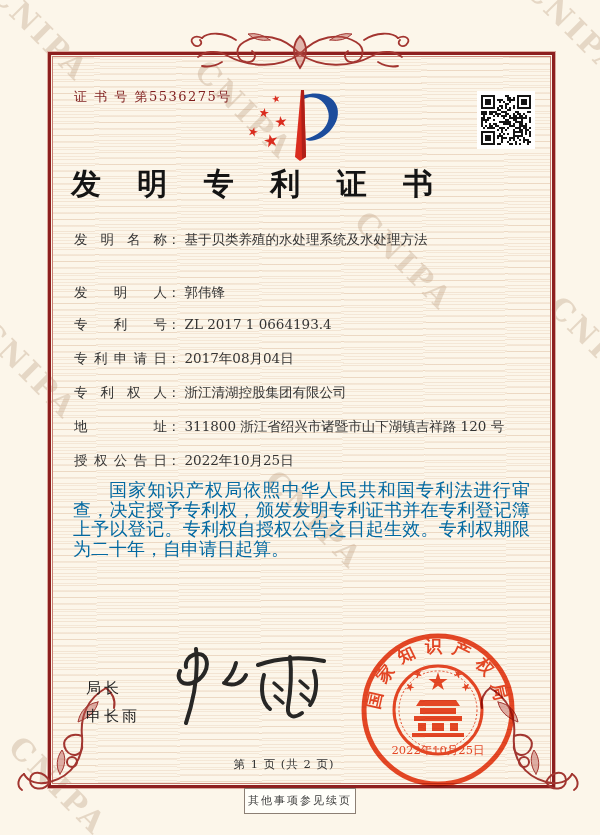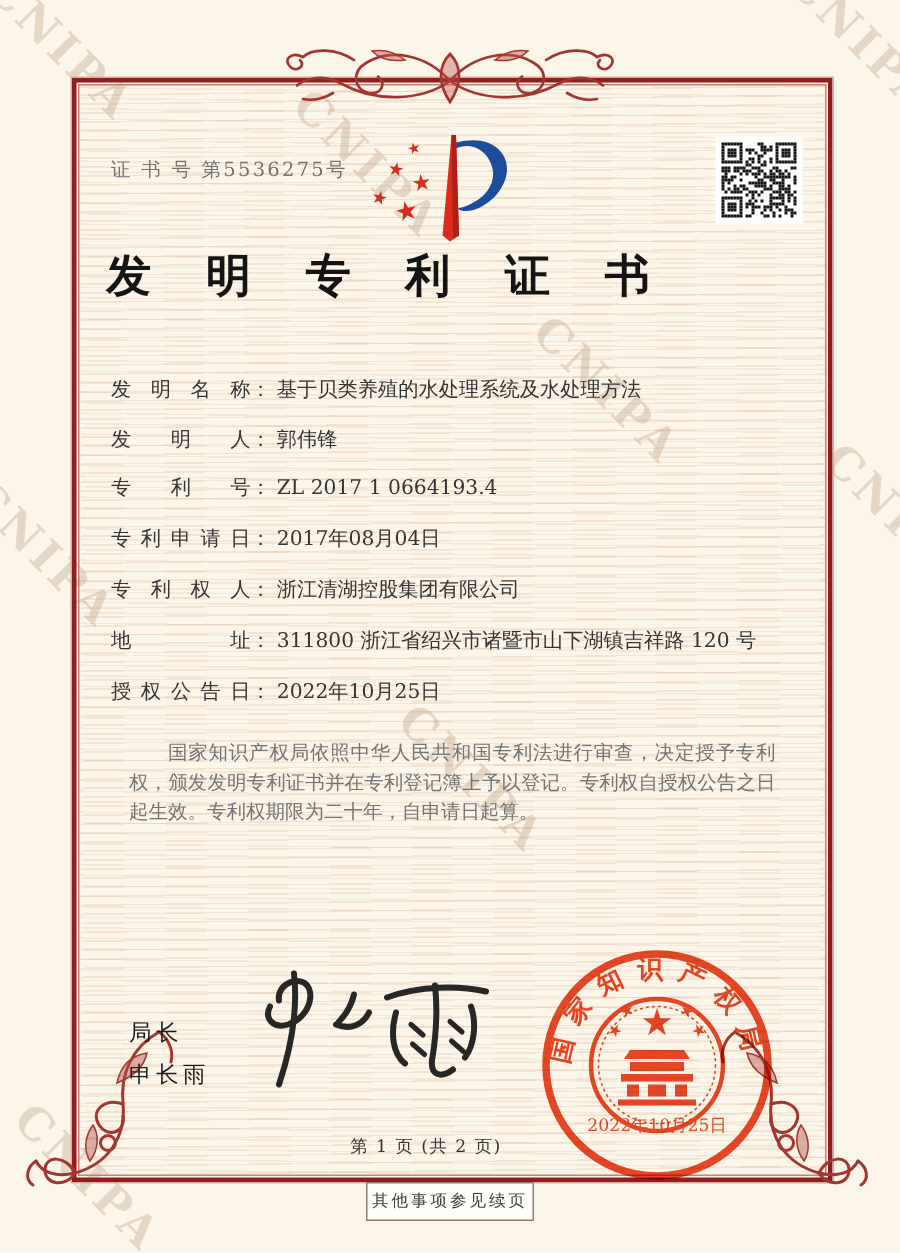--- a/index.html
+++ b/index.html
@@ -27,35 +27,35 @@
     position:absolute;inset:1px;border:1px solid #c97f72;
     background:
       repeating-linear-gradient(179.3deg, rgba(205,156,116,.20) 0 1px, rgba(0,0,0,0) 1px 6px),
       repeating-linear-gradient(180.7deg, rgba(205,156,116,.16) 0 1px, rgba(0,0,0,0) 1px 7px);
   }
   .orn{position:absolute;pointer-events:none;}
   .orn-top{left:140px;top:24px;}
   .orn-bl{left:14px;top:682px;}
   .orn-br{left:472px;top:682px;transform:scaleX(-1);}
   
-  .cert-no{position:absolute;left:74px;top:104px;font-size:13px;color:#737373;letter-spacing:1.5px;}
+  .cert-no{position:absolute;left:74px;top:88px;font-size:13px;color:#7f1d1d;letter-spacing:1.5px;}
   .logo{position:absolute;left:238px;top:85px;}
   .qr{position:absolute;left:477px;top:91px;width:58px;height:58px;background:#fff;}
   .title{
     position:absolute;left:0;top:164px;width:504px;text-align:center;
     font-size:30px;font-weight:bold;color:#141414;letter-spacing:13px;text-indent:13px;
   }
   
   .frow{position:absolute;left:74px;width:460px;font-size:13.5px;color:#343434;white-space:nowrap;}
   .flabel{display:inline-block;width:93px;text-align:justify;text-align-last:justify;vertical-align:top;}
   .fcolon{margin-right:4px;}
   .grant{position:absolute;left:226px;top:0;}
   
   .paras{position:absolute;left:73px;top:480px;width:457px;}
-  .paras p{margin:13px;text-indent:2em;font-size:13px;line-height:19.5px;text-align:justify;color:#737373;}
+  .paras p{margin:0;text-indent:2em;font-size:18px;line-height:19.5px;text-align:justify;color:#0369a1;}
   
   .official{
     position:absolute;left:86px;top:676px;
     font-family:Liberation Mono, monospace;
     font-size:15px;font-weight:500;color:#1c1c1c;letter-spacing:3px;line-height:28px;
   }
   .sig{position:absolute;left:162px;top:645px;}
   .seal{position:absolute;left:358px;top:630px;opacity:.93;mix-blend-mode:multiply;}
   
   .page-ind{position:absolute;left:0;top:757px;width:568px;text-align:center;font-size:11.5px;color:#333;letter-spacing:1px;}
@@ -447,21 +447,21 @@
     <rect x="11" y="26" width="1" height="1" fill="#151515"></rect>
     <rect x="16" y="26" width="1" height="1" fill="#151515"></rect>
     <rect x="17" y="26" width="1" height="1" fill="#151515"></rect>
     <rect x="19" y="26" width="1" height="1" fill="#151515"></rect>
     <rect x="21" y="26" width="1" height="1" fill="#151515"></rect>
     <rect x="25" y="26" width="1" height="1" fill="#151515"></rect>
   </svg>
 
 <div class="title">发 明 专 利 证 书</div>
 
-<div class="frow" style="top:251px">
+<div class="frow" style="top:231px">
   <span class="flabel">发明名称</span><span class="fcolon">：</span><span class="fvalue">基于贝类养殖的水处理系统及水处理方法</span>
 </div>
 <div class="frow" style="top:284px">
   <span class="flabel">发明人</span><span class="fcolon">：</span><span class="fvalue">郭伟锋</span>
 </div>
 <div class="frow" style="top:316px">
   <span class="flabel">专利号</span><span class="fcolon">：</span><span class="fvalue">ZL 2017 1 0664193.4</span>
 </div>
 <div class="frow" style="top:350px">
   <span class="flabel">专利申请日</span><span class="fcolon">：</span><span class="fvalue">2017年08月04日</span>

